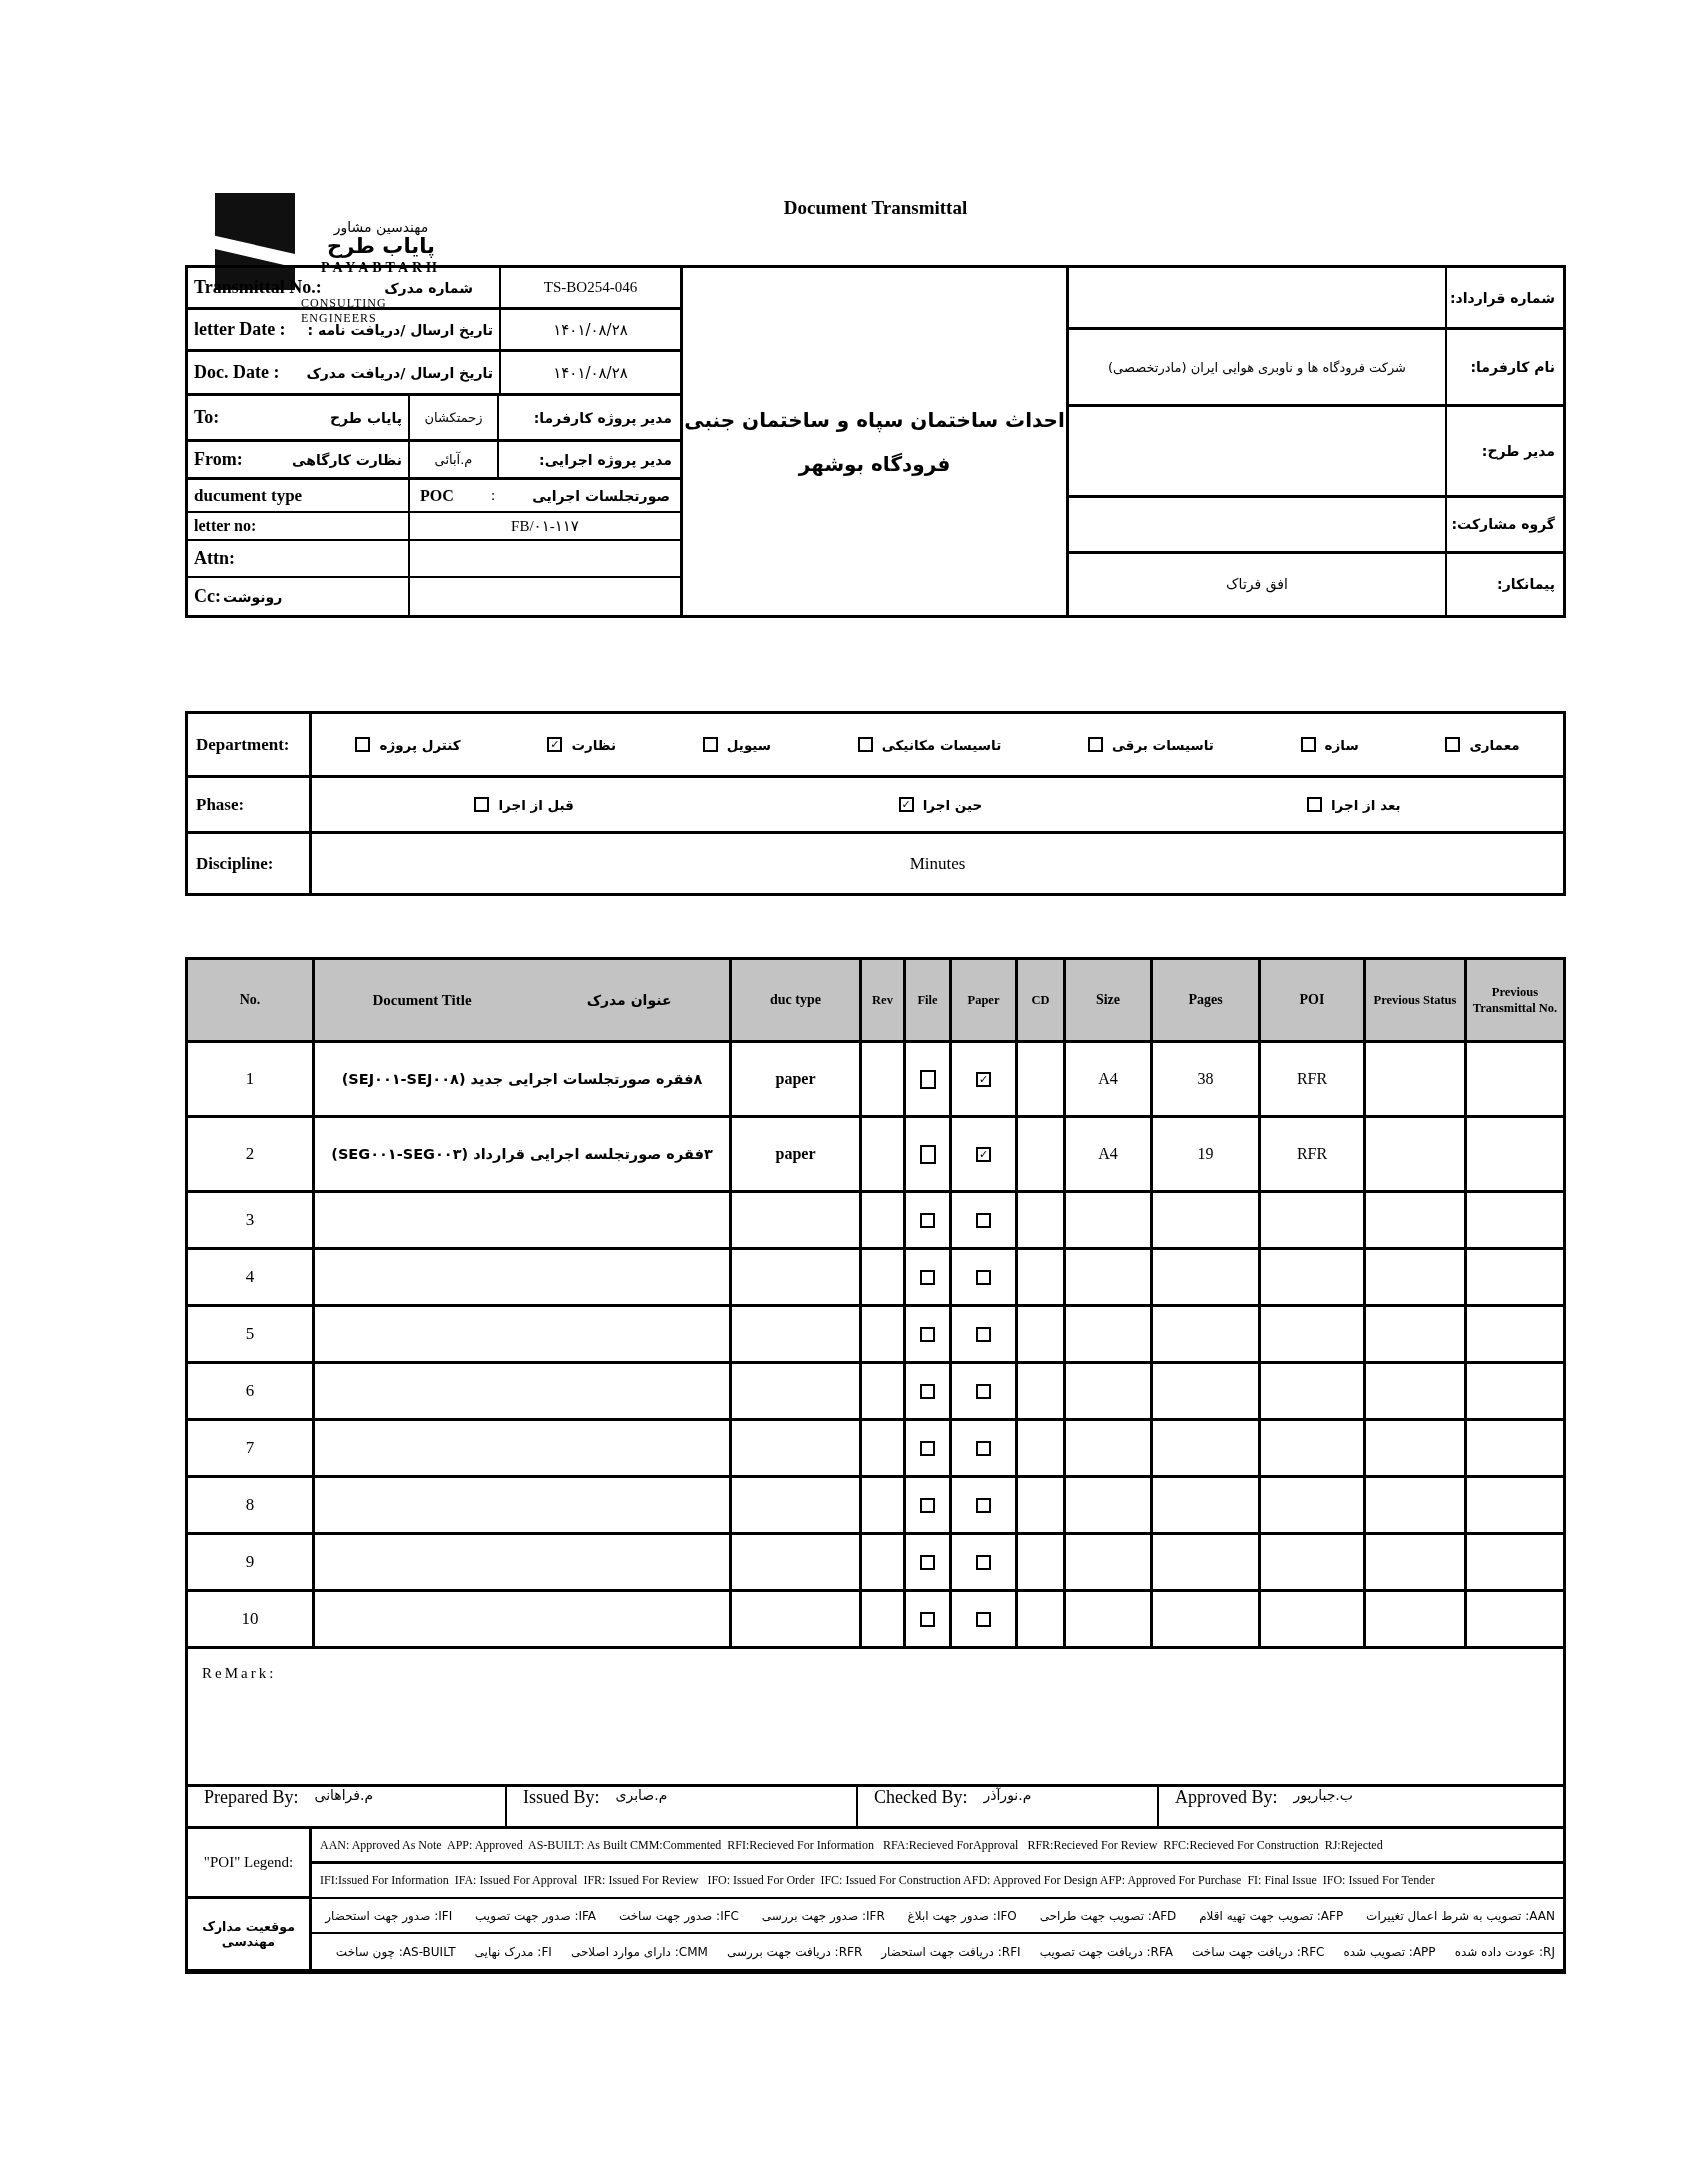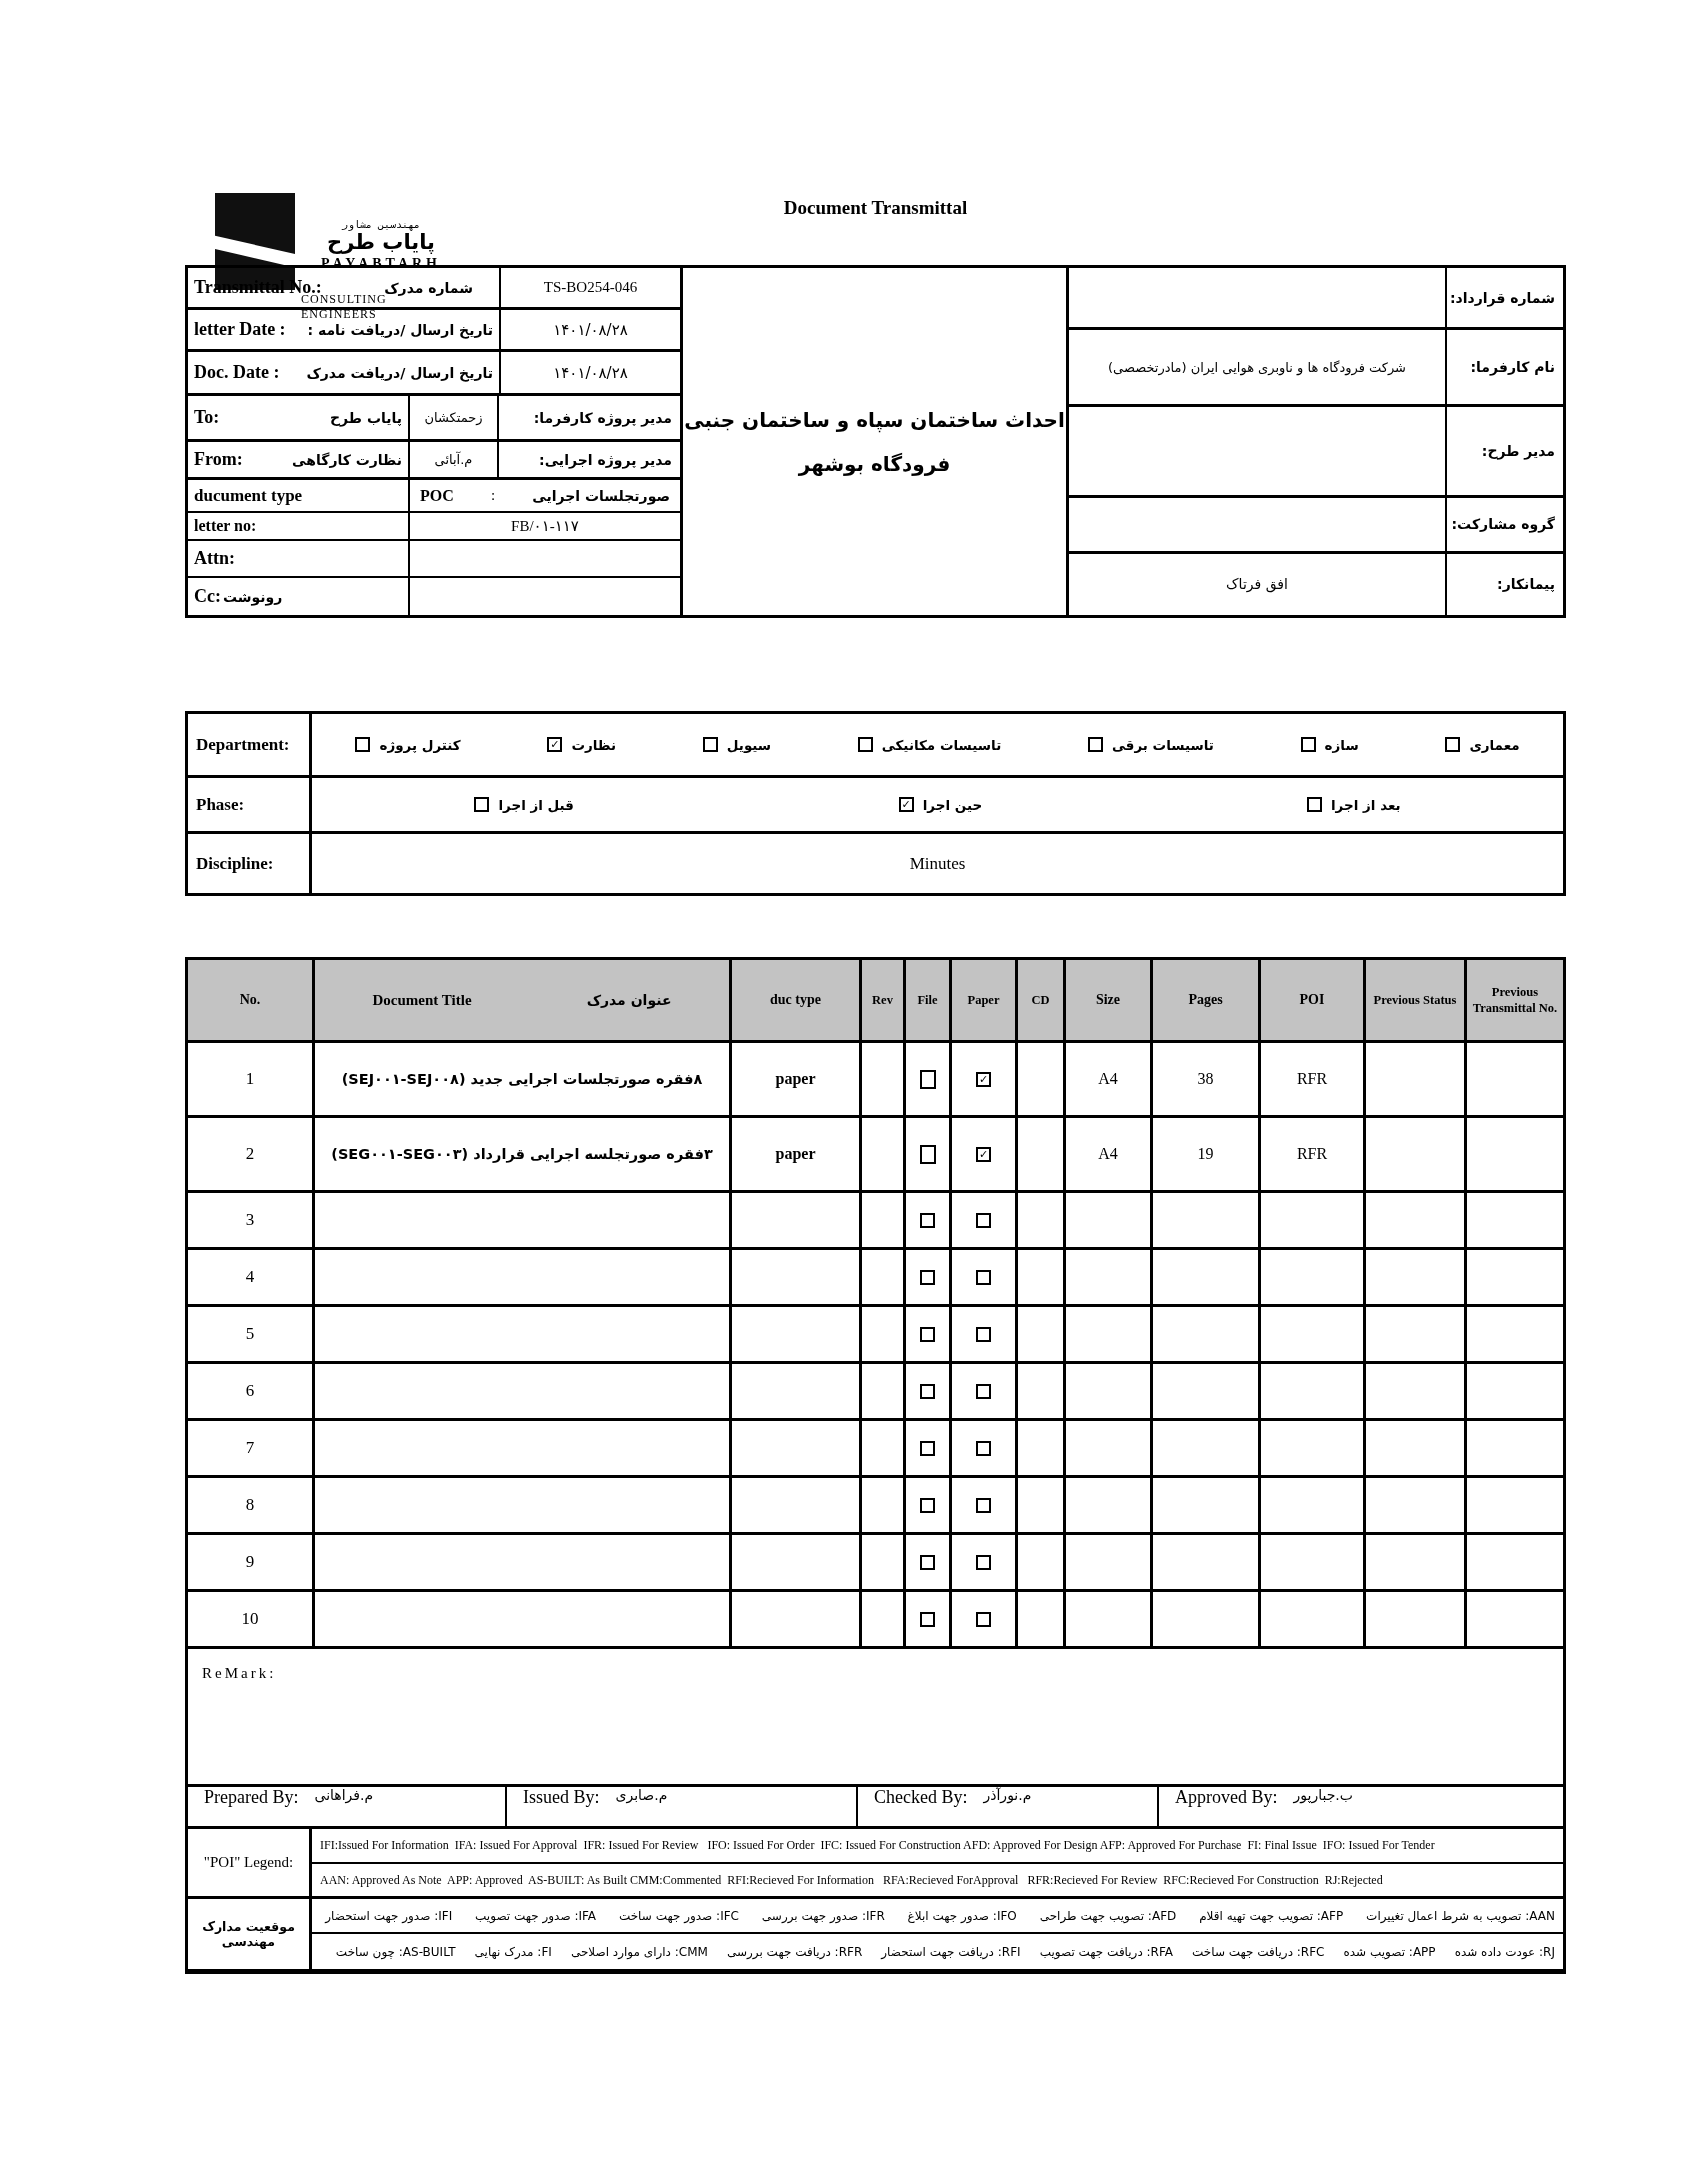--- a/index.html
+++ b/index.html
@@ -4,21 +4,21 @@
 <style>
   html,body{margin:0;padding:0;background:#fff;}
   .sheet{position:relative;width:1700px;height:2178px;background:#ffffff;
          font-family:"Liberation Serif","DejaVu Serif",serif;color:#000;}
   .fa{font-family:"DejaVu Sans",sans-serif;}
   
   .logo{position:absolute;left:215px;top:193px;display:flex;gap:6px;}
   .logo-square{width:80px;height:97px;background:#101010;position:relative;overflow:hidden;}
   .swoosh{position:absolute;left:-14px;top:54px;width:125px;height:13px;background:#fff;transform:rotate(13deg);}
   .logo-text{display:flex;flex-direction:column;align-items:center;margin-top:26px;width:160px;}
-  .brand-tagline{font-size:10px;font-family:Liberation Mono, monospace;}
+  .brand-tagline{font-size:14px;}
   .brand-fa{font-size:21px;font-weight:bold;line-height:1.1;}
   .brand-en{font-size:14px;font-weight:bold;letter-spacing:4px;margin-top:2px;}
   .brand-sub{font-size:12px;letter-spacing:1px;margin-top:20px;}
   
   .doctitle{position:absolute;left:185px;top:197px;width:1381px;text-align:center;
             font-weight:bold;font-size:19px;}
   
   .htable{position:absolute;left:185px;top:265px;width:1381px;height:353px;
           border:3px solid #000;box-sizing:border-box;display:flex;}
   .h-left{width:495px;border-right:3px solid #000;box-sizing:border-box;display:flex;flex-direction:column;}
@@ -505,20 +505,20 @@
       <span class="sig-fa fa">ب.جبارپور</span>
     </div>
   </div>
 
   <div class="legend">
     <div class="leg-left">
       <div class="lcell lcell1">"POI" Legend:</div>
       <div class="lcell lcell2 fa">موقعیت مدارک مهندسی</div>
     </div>
     <div class="leg-right">
+      <div class="leg-row en2">AAN: Approved As Note  APP: Approved  AS-BUILT: As Built CMM:Commented  RFI:Recieved For Information   RFA:Recieved ForApproval   RFR:Recieved For Review  RFC:Recieved For Construction  RJ:Rejected</div>
       <div class="leg-row en1">IFI:Issued For Information  IFA: Issued For Approval  IFR: Issued For Review   IFO: Issued For Order  IFC: Issued For Construction AFD: Approved For Design AFP: Approved For Purchase  FI: Final Issue  IFO: Issued For Tender</div>
-      <div class="leg-row en2">AAN: Approved As Note  APP: Approved  AS-BUILT: As Built CMM:Commented  RFI:Recieved For Information   RFA:Recieved ForApproval   RFR:Recieved For Review  RFC:Recieved For Construction  RJ:Rejected</div>
       <div class="leg-row fa1 leg-fa">AAN: تصویب به شرط اعمال تغییرات      AFP: تصویب جهت تهیه اقلام      AFD: تصویب جهت طراحی      IFO: صدور جهت ابلاغ      IFR: صدور جهت بررسی      IFC: صدور جهت ساخت      IFA: صدور جهت تصویب      IFI: صدور جهت استحضار</div>
       <div class="leg-row leg-fa">RJ: عودت داده شده     APP: تصویب شده     RFC: دریافت جهت ساخت     RFA: دریافت جهت تصویب     RFI: دریافت جهت استحضار     RFR: دریافت جهت بررسی     CMM: دارای موارد اصلاحی     FI: مدرک نهایی     AS-BUILT: چون ساخت</div>
     </div>
   </div>
 
 </div>
 
 </body></html>

